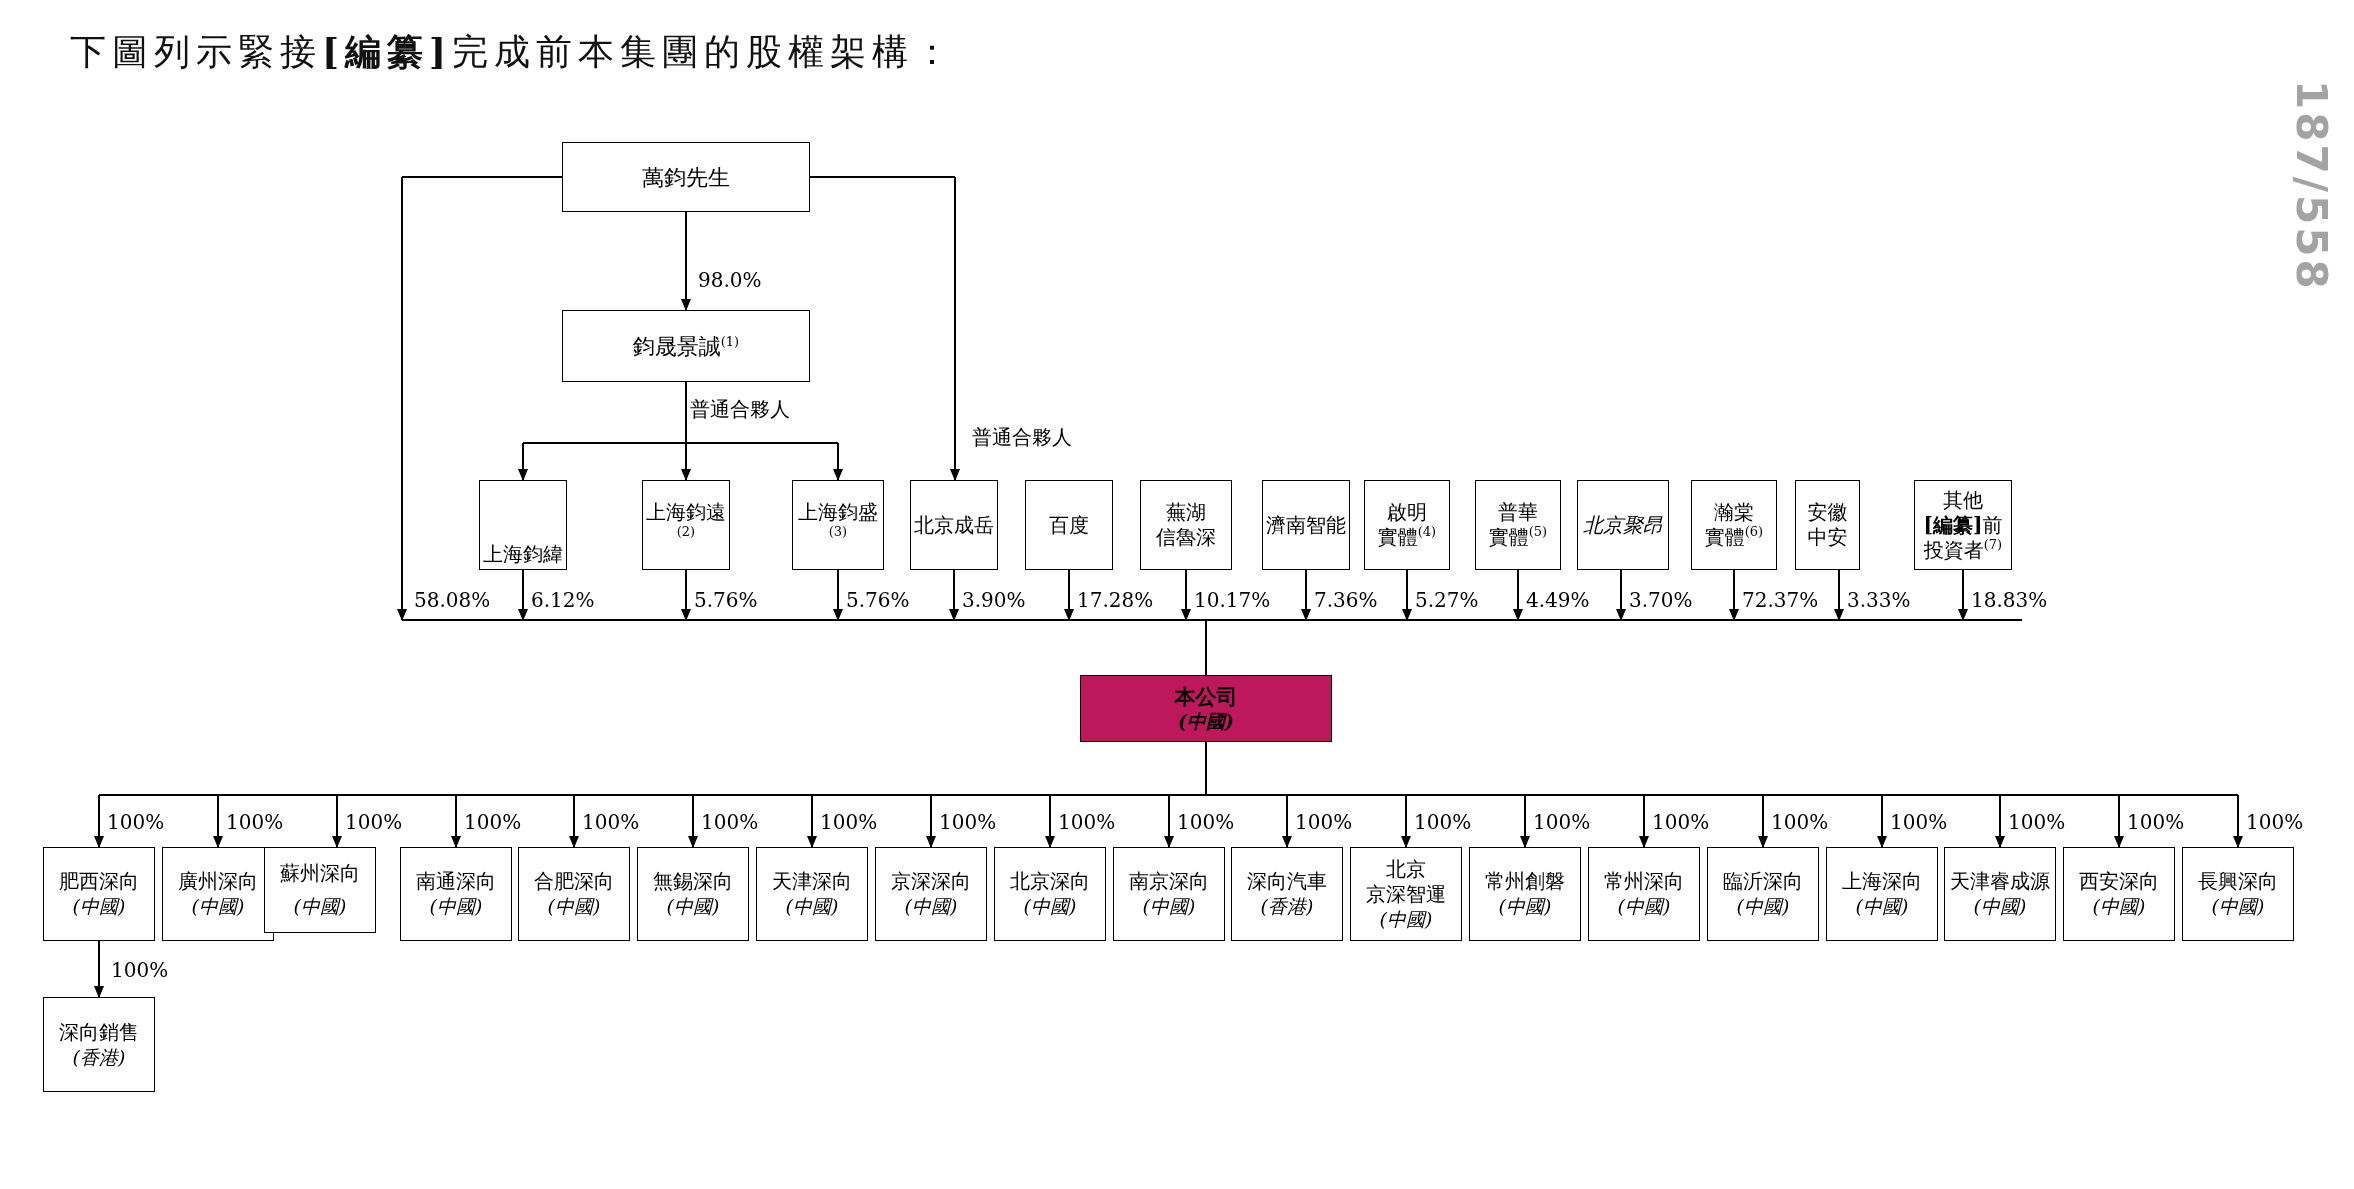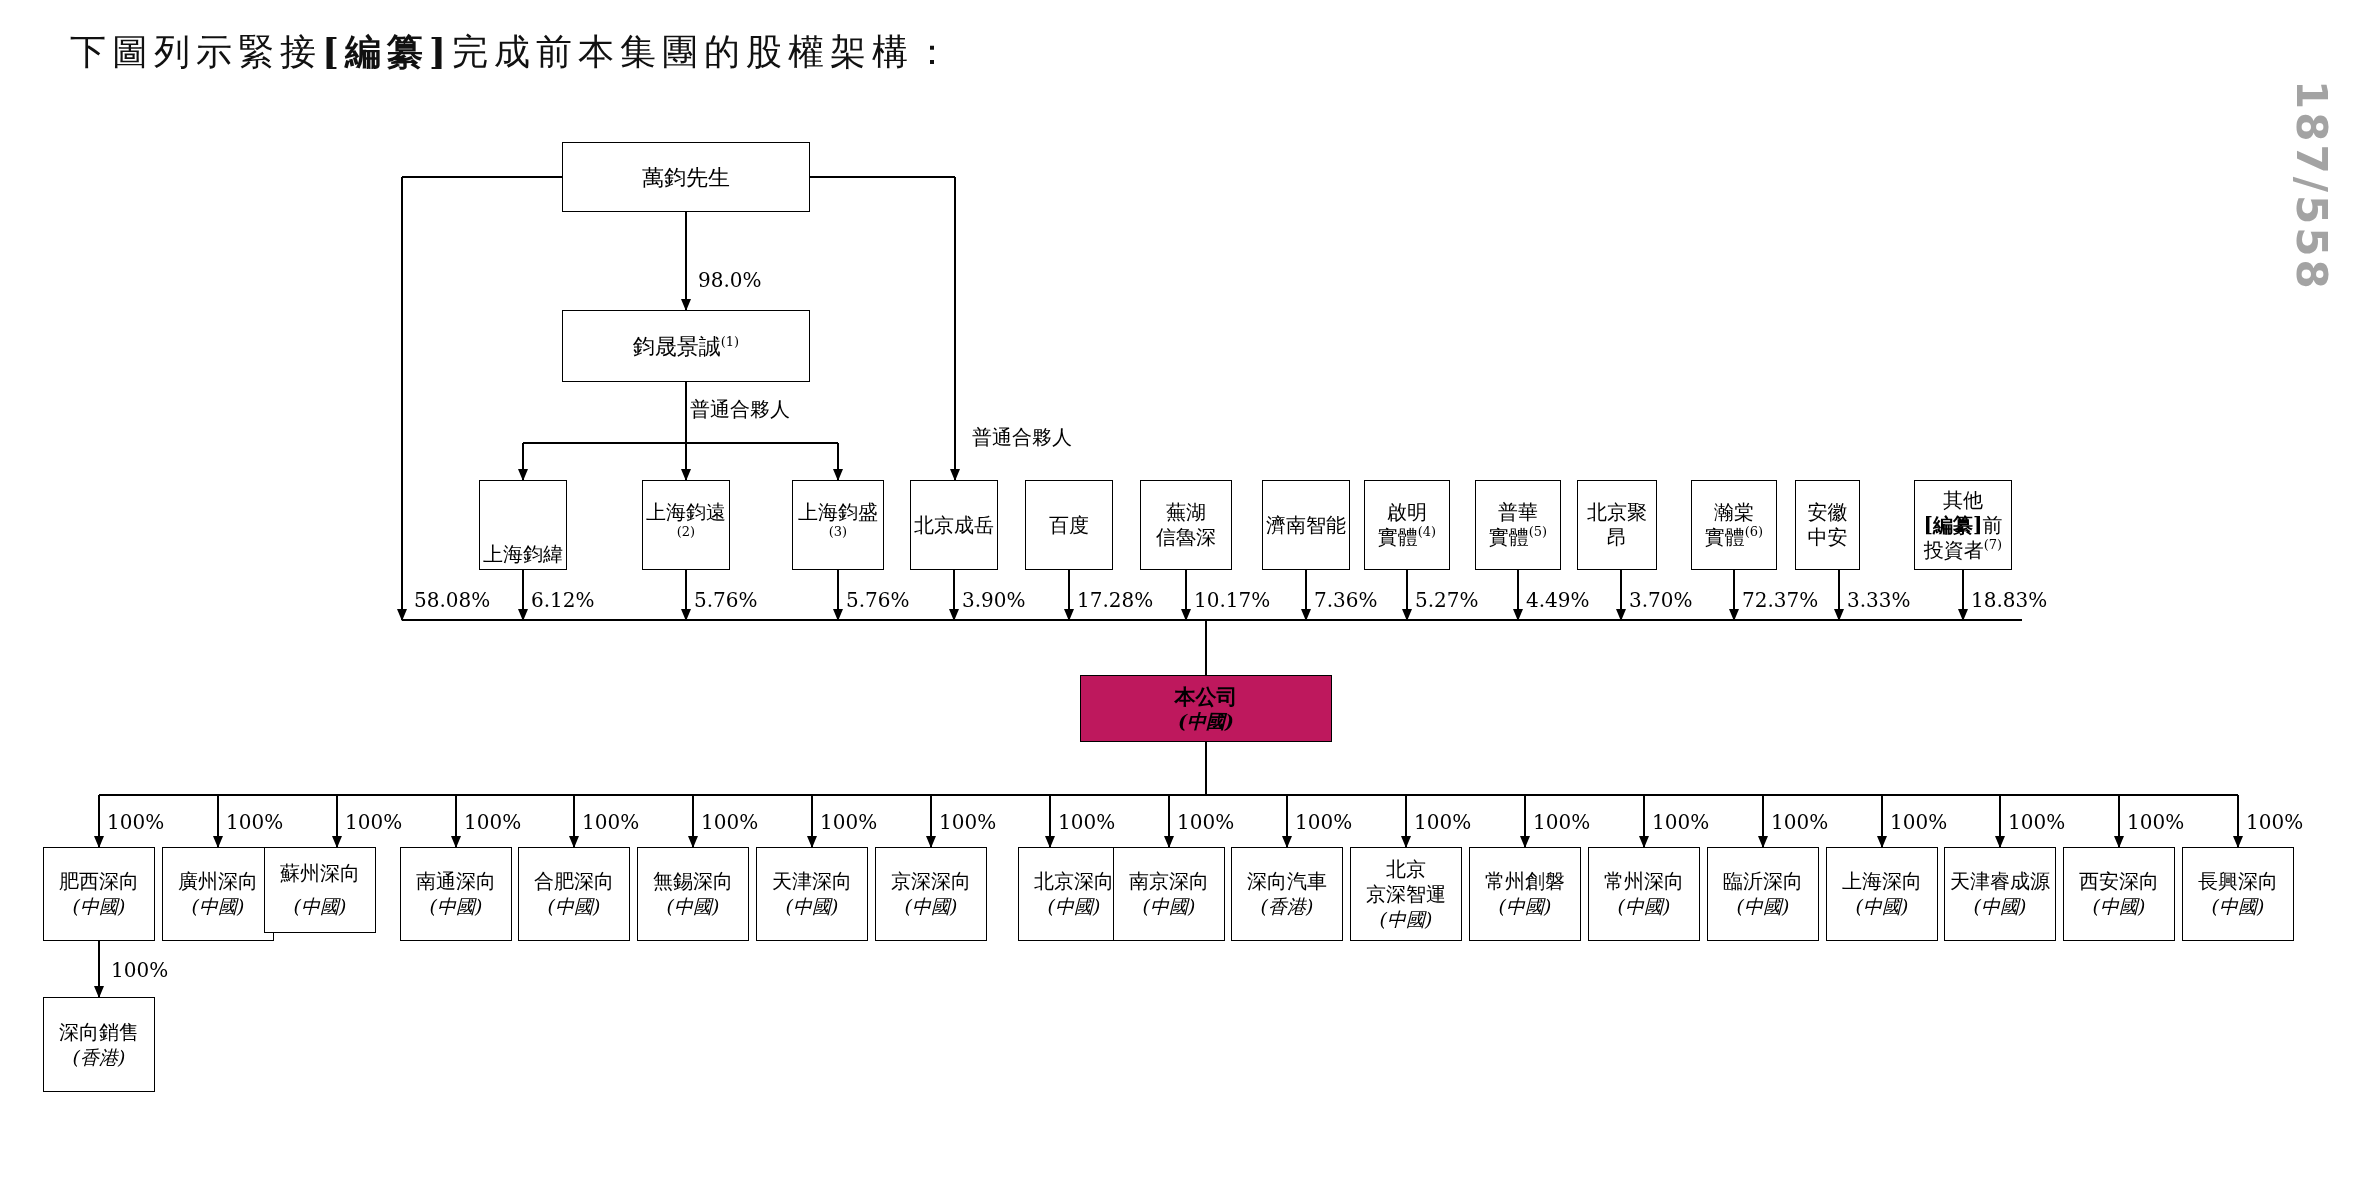--- a/index.html
+++ b/index.html
@@ -128,21 +128,21 @@
       <div class="node" style="left: 1364px; top: 480px; width: 86px; height: 90px;">
         <div>啟明</div>
         <div>實體<sup>(4)</sup></div>
       </div>
       <div class="pct" style="left: 1415px; top: 588px;">5.27%</div>
       <div class="node" style="left: 1475px; top: 480px; width: 86px; height: 90px;">
         <div>普華</div>
         <div>實體<sup>(5)</sup></div>
       </div>
       <div class="pct" style="left: 1526px; top: 588px;">4.49%</div>
-      <div class="node" style="left: 1577px; top: 480px; width: 80px; height: 90px;">
+      <div class="node" style="left: 1577px; top: 480px; width: 92px; height: 90px; font-style: italic;">
         <div>北京聚昂</div>
       </div>
       <div class="pct" style="left: 1629px; top: 588px;">3.70%</div>
       <div class="node" style="left: 1691px; top: 480px; width: 86px; height: 90px;">
         <div>瀚棠</div>
         <div>實體<sup>(6)</sup></div>
       </div>
       <div class="pct" style="left: 1742px; top: 588px;">72.37%</div>
       <div class="node" style="left: 1795px; top: 480px; width: 65px; height: 90px;">
         <div>安徽中安</div>
@@ -192,21 +192,21 @@
       <div class="node" style="left: 756px; top: 847px; width: 112px; height: 94px;">
         <div>天津深向</div>
         <div class="region">(中國)</div>
       </div>
       <div class="pct" style="left: 939px; top: 810px;">100%</div>
       <div class="node" style="left: 875px; top: 847px; width: 112px; height: 94px;">
         <div>京深深向</div>
         <div class="region">(中國)</div>
       </div>
       <div class="pct" style="left: 1058px; top: 810px;">100%</div>
-      <div class="node" style="left: 994px; top: 847px; width: 112px; height: 94px; margin-left: 24px;">
+      <div class="node" style="left: 994px; top: 847px; width: 112px; height: 94px;">
         <div>北京深向</div>
         <div class="region">(中國)</div>
       </div>
       <div class="pct" style="left: 1177px; top: 810px;">100%</div>
       <div class="node" style="left: 1113px; top: 847px; width: 112px; height: 94px;">
         <div>南京深向</div>
         <div class="region">(中國)</div>
       </div>
       <div class="pct" style="left: 1295px; top: 810px;">100%</div>
       <div class="node" style="left: 1231px; top: 847px; width: 112px; height: 94px;">

